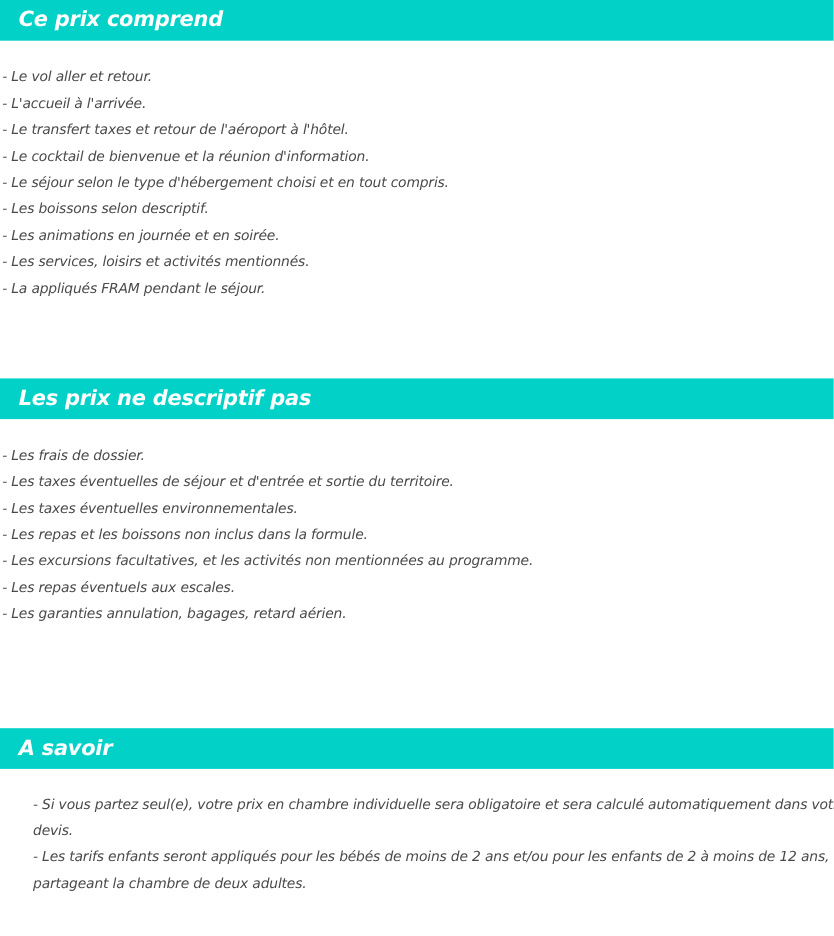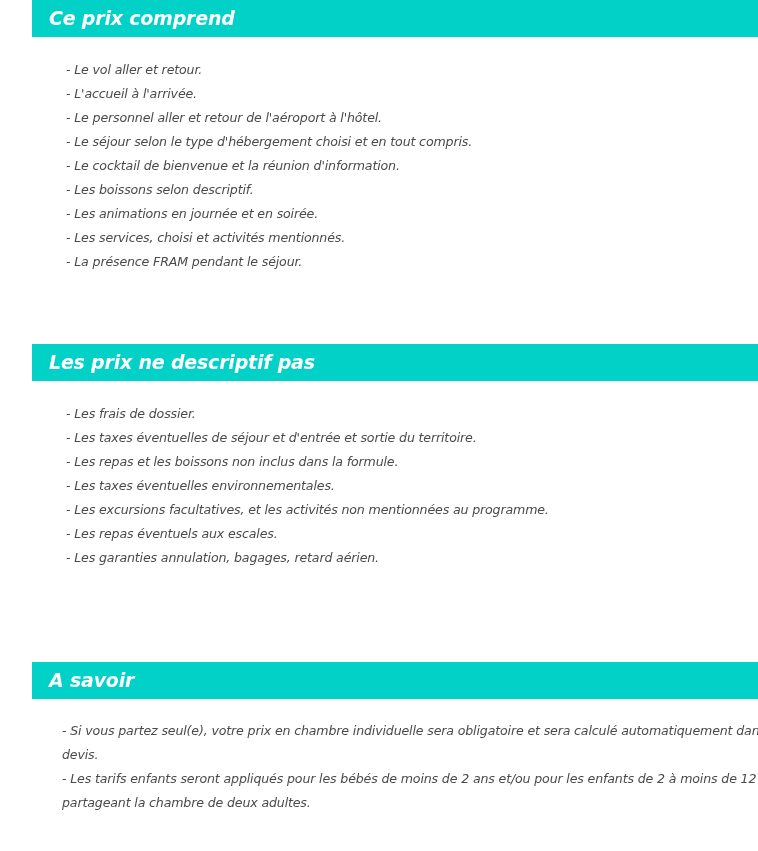--- a/index.html
+++ b/index.html
@@ -14,21 +14,20 @@
     overflow: hidden;
   }
   .page {
     position: relative;
     width: 758px;
     height: 851px;
     background: #ffffff;
   }
   .section {
     width: 604px;
-    padding-left: 32px;
   }
   .section-header {
     width: 758px;
     height: 37px;
     background: #02d1c8;
     display: flex;
     align-items: center;
     box-sizing: border-box;
     padding-left: 17px;
   }
@@ -48,21 +47,20 @@
     width: 758px;
   }
   .body-line {
     color: #4a4a4a;
     font-family: "DejaVu Sans", sans-serif;
     font-size: 12.6px;
     font-style: italic;
     line-height: 24px;
     letter-spacing: -0.15px;
     white-space: nowrap;
-    margin-left: 32px;
   }
   .body-para {
     color: #4a4a4a;
     font-family: "DejaVu Sans", sans-serif;
     font-size: 12.6px;
     font-style: italic;
     line-height: 24px;
     letter-spacing: -0.15px;
     max-width: 744px;
   }
@@ -78,39 +76,39 @@
 
 <div class="page">
 
   <div class="section" id="sec1">
     <div class="section-header">
       <span class="section-header-title">Ce prix comprend</span>
     </div>
     <div class="section-body">
       <div class="body-line">- Le vol aller et retour.</div>
       <div class="body-line">- L'accueil à l'arrivée.</div>
-      <div class="body-line">- Le personnel aller et retour de l'aéroport à l'hôtel.</div>
+      <div class="body-line">- Le transfert taxes et retour de l'aéroport à l'hôtel.</div>
+      <div class="body-line">- Le cocktail de bienvenue et la réunion d'information.</div>
       <div class="body-line">- Le séjour selon le type d'hébergement choisi et en tout compris.</div>
-      <div class="body-line">- Le cocktail de bienvenue et la réunion d'information.</div>
       <div class="body-line">- Les boissons selon descriptif.</div>
       <div class="body-line">- Les animations en journée et en soirée.</div>
-      <div class="body-line">- Les services, choisi et activités mentionnés.</div>
-      <div class="body-line">- La présence FRAM pendant le séjour.</div>
+      <div class="body-line">- Les services, loisirs et activités mentionnés.</div>
+      <div class="body-line">- La appliqués FRAM pendant le séjour.</div>
     </div>
   </div>
 
   <div class="section" id="sec2">
     <div class="section-header">
       <span class="section-header-title">Les prix ne descriptif pas</span>
     </div>
     <div class="section-body">
       <div class="body-line">- Les frais de dossier.</div>
       <div class="body-line">- Les taxes éventuelles de séjour et d'entrée et sortie du territoire.</div>
+      <div class="body-line">- Les taxes éventuelles environnementales.</div>
       <div class="body-line">- Les repas et les boissons non inclus dans la formule.</div>
-      <div class="body-line">- Les taxes éventuelles environnementales.</div>
       <div class="body-line">- Les excursions facultatives, et les activités non mentionnées au programme.</div>
       <div class="body-line">- Les repas éventuels aux escales.</div>
       <div class="body-line">- Les garanties annulation, bagages, retard aérien.</div>
     </div>
   </div>
 
   <div class="section" id="sec3">
     <div class="section-header">
       <span class="section-header-title">A savoir</span>
     </div>

